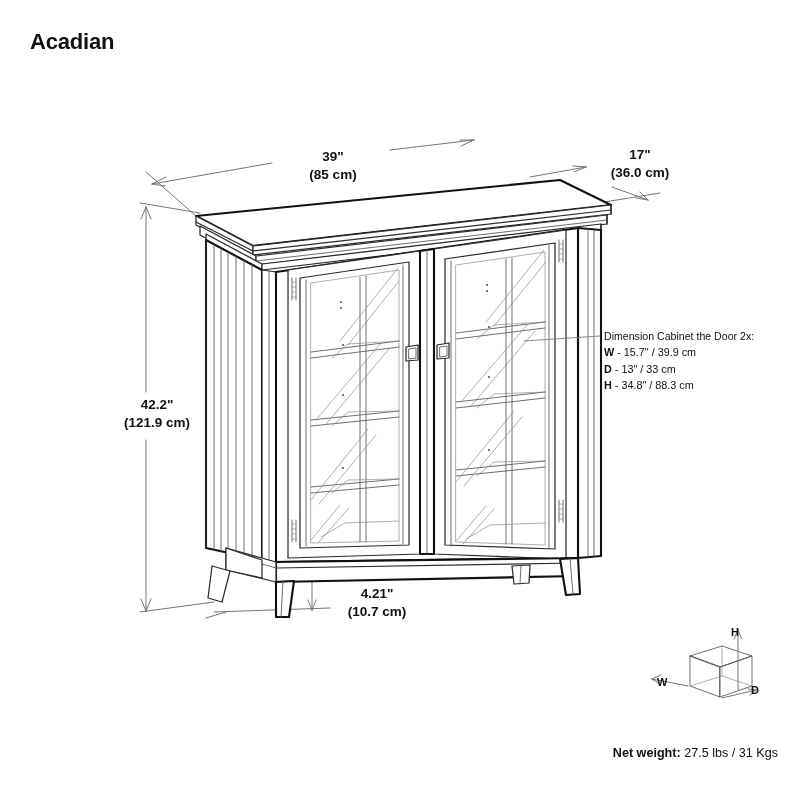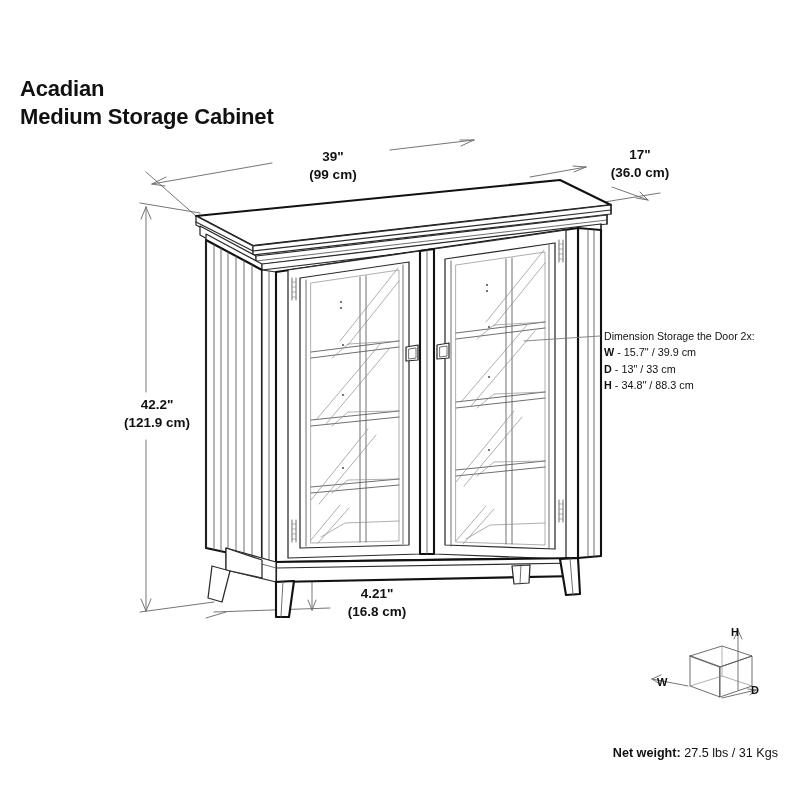--- a/index.html
+++ b/index.html
@@ -16,24 +16,23 @@
     overflow: hidden;
   }
   #page {
     position: relative;
     width: 800px;
     height: 800px;
     background: #ffffff;
   }
   .title-block {
     position: absolute;
-    left: 20px;
+    left: 30px;
     top: 28px;
     line-height: 1.28;
-    margin-top: 47px;
   }
   .title-line {
     font-size: 22px;
     font-weight: bold;
     letter-spacing: -0.2px;
     color: #111111;
     white-space: nowrap;
   }
   svg.draw {
     position: absolute;
@@ -100,21 +99,20 @@
   }
   .netweight b { font-weight: bold; }
 </style>
 </head>
 <body>
 
 <div id="page">
 
   <div class="title-block">
     <div class="title-line">Acadian</div>
-    <div class="title-line">Medium Storage Cabinet</div>
   </div>
 
   <svg class="draw" viewBox="0 0 800 800">
 
     <g>
       <path class="dim-ln" d="M152,184 L272,163"></path>
       <path class="dim-ln" d="M390,150 L474,140"></path>
       <path class="arrowhd" d="M152,184 L166,177 M152,184 L165,186"></path>
       <path class="arrowhd" d="M474,140 L460,140 M474,140 L461,146"></path>
       <path class="dim-ln" d="M146,172 L196,216"></path>
@@ -330,40 +328,40 @@
       <path class="arrowhd" d="M652,679 L661,675 M652,679 L660,684"></path>
 
       <path class="dim-ln" d="M722,698 L756,690"></path>
       <path class="arrowhd" d="M756,690 L748,689 M756,690 L750,695"></path>
     </g>
 
   </svg>
 
   <div class="dimtext" id="dim-width">
     <div>39"</div>
-    <div>(99 cm)</div>
+    <div>(85 cm)</div>
   </div>
 
   <div class="dimtext" id="dim-depth">
     <div>17"</div>
     <div>(36.0 cm)</div>
   </div>
 
   <div class="dimtext" id="dim-height">
     <div>42.2"</div>
     <div>(121.9 cm)</div>
   </div>
 
   <div class="dimtext" id="dim-toe">
     <div>4.21"</div>
-    <div>(16.8 cm)</div>
+    <div>(10.7 cm)</div>
   </div>
 
   <div class="callout">
-    <div class="head">Dimension Storage the Door 2x:</div>
+    <div class="head">Dimension Cabinet the Door 2x:</div>
     <div class="row">
       <b>W</b>
       <span>- 15.7" / 39.9 cm</span>
     </div>
     <div class="row">
       <b>D</b>
       <span>- 13" / 33 cm</span>
     </div>
     <div class="row">
       <b>H</b>

